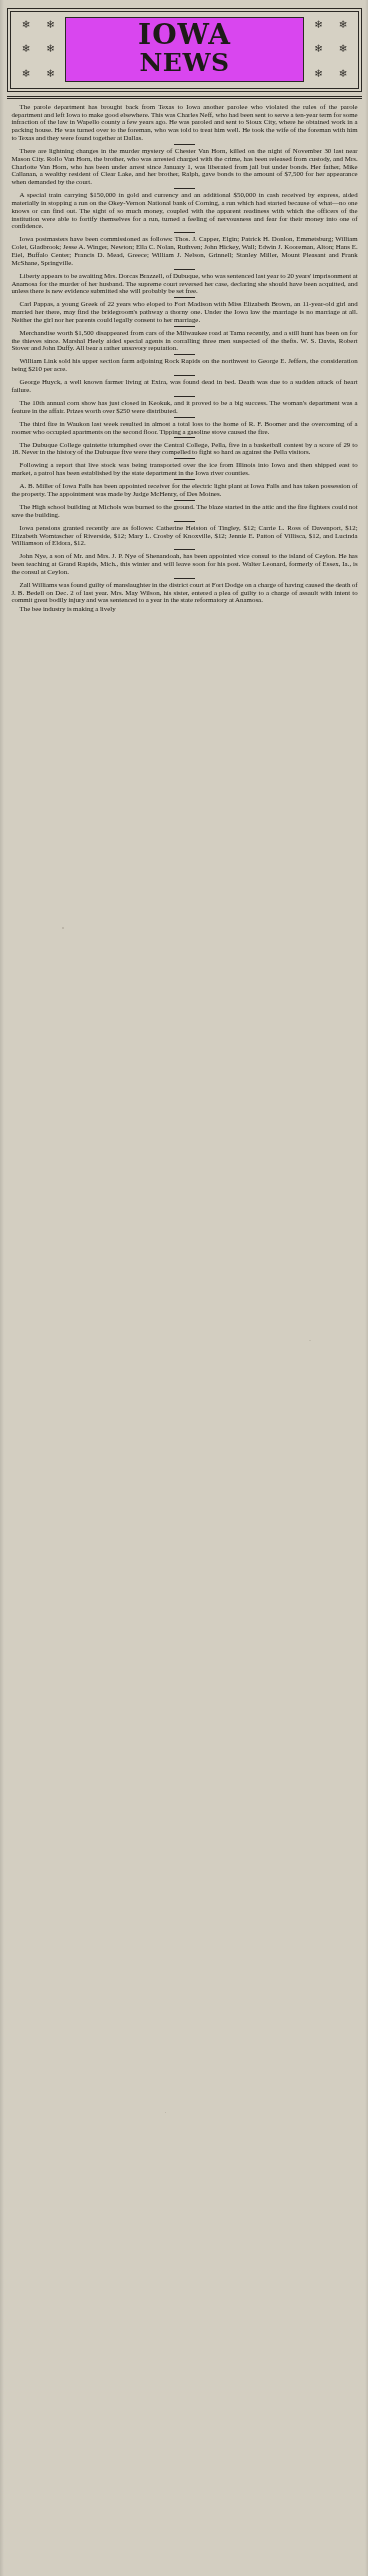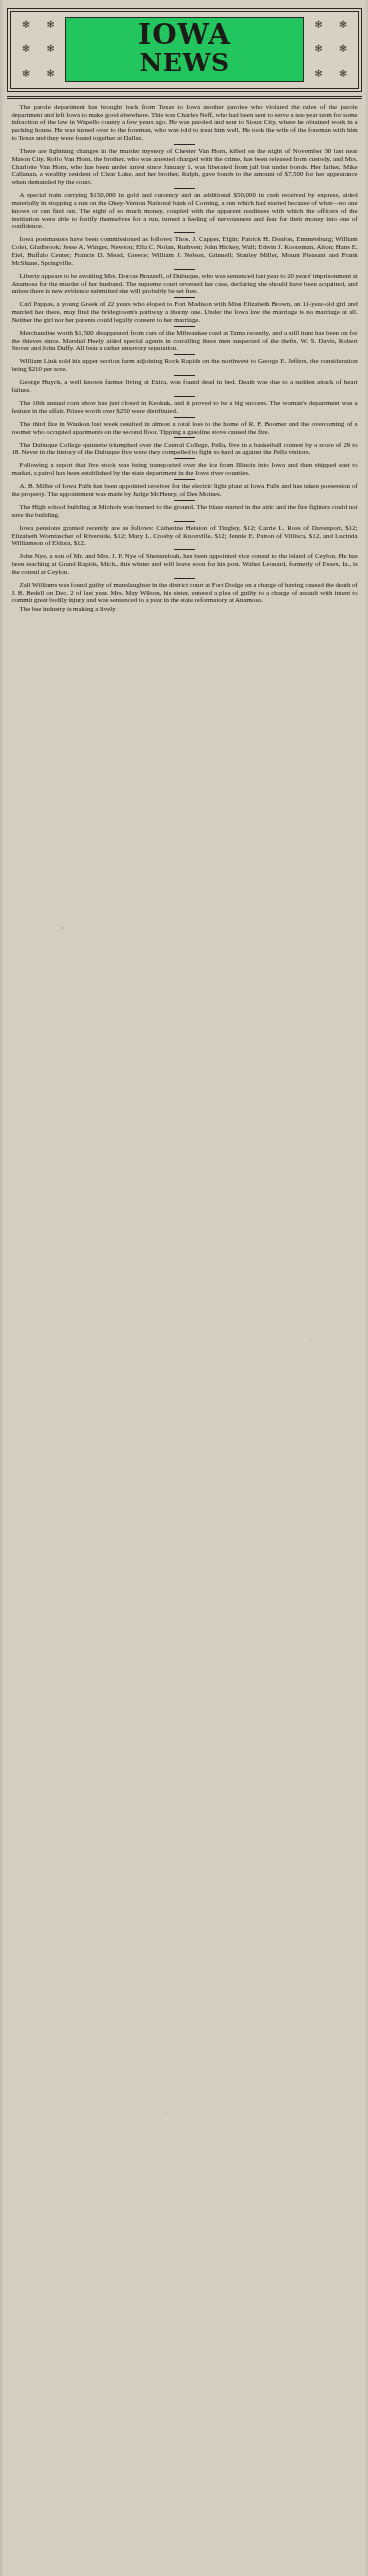--- a/index.html
+++ b/index.html
@@ -63,21 +63,21 @@
   }
   .title-box {
     flex: 1;
     border: 1px solid #2b2824;
     margin: 1px 2.1px;
     display: flex;
     flex-direction: column;
     align-items: center;
     justify-content: center;
     padding: 3.1px 0 5.2px 0;
-    background: #22c55e;
+    background: #d946ef;
   }
   .title-box .t1 {
     font-family: "DejaVu Serif", serif;
     font-weight: bold;
     font-size: 28px;
     letter-spacing: 1px;
     line-height: 1.02;
     color: #1d1b18;
   }
   .title-box .t2 {

